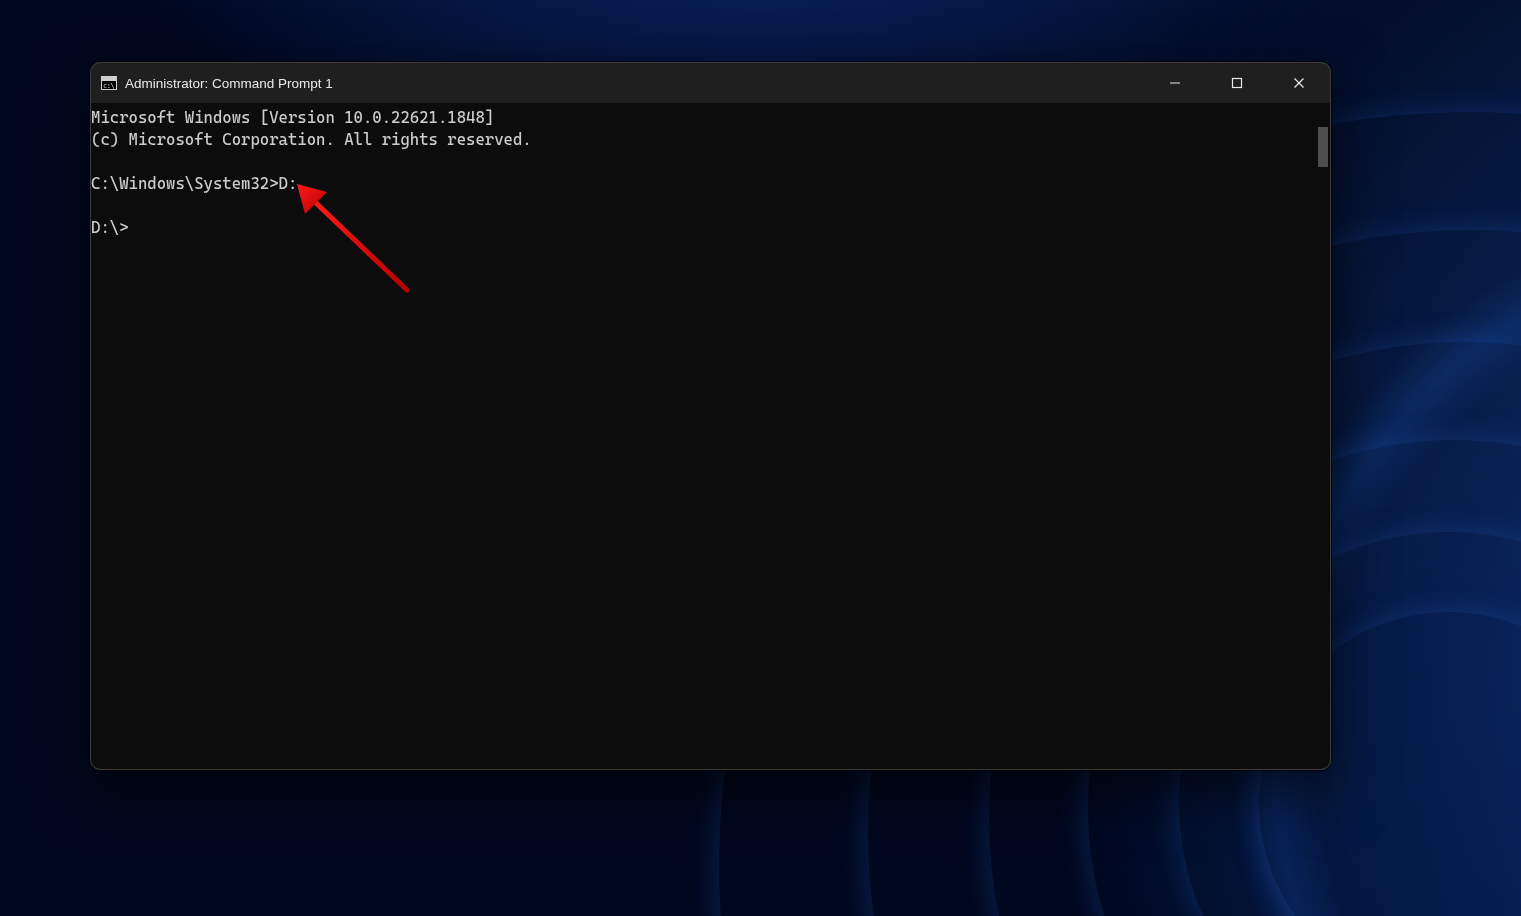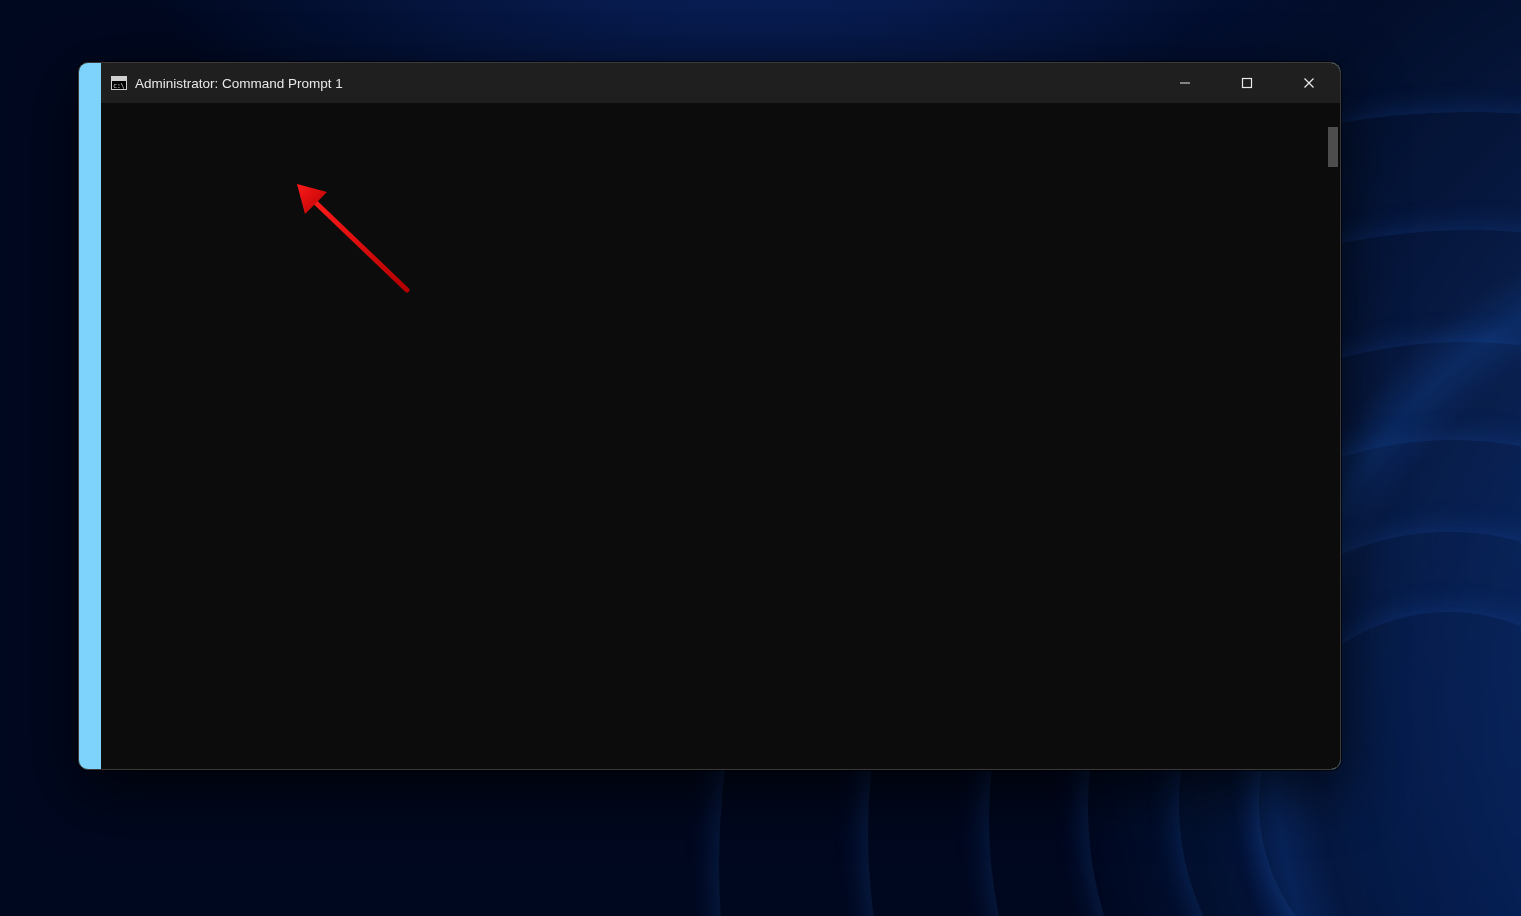--- a/index.html
+++ b/index.html
@@ -47,32 +47,31 @@
   .s5 { width:540px;  height:540px;  right:-200px; bottom:-160px; }
   .s6 { width:380px;  height:380px;  right:-120px; bottom:-80px; }
   .top-glow {
     position:absolute; left:0; top:0; right:0; height:260px;
     background: radial-gradient(ellipse at 50% -30%, rgba(20,60,160,0.55), rgba(0,0,0,0) 60%);
   }
 
   
   .window {
     position: absolute;
-    left: 78px;
+    left: 90px;
     top: 62px;
     width: 1239px;
     height: 706px;
-    background: #7dd3fc;
+    background: #15803d;
     border: 1px solid #3a3a3a;
     border-radius: 10px;
     box-shadow: 0 20px 60px rgba(0,0,0,0.7), 0 0 0 1px rgba(0,0,0,0.6);
     overflow: hidden;
     display: flex;
     flex-direction: column;
-    padding-left: 22px;
   }
 
   .titlebar {
     height: 40px;
     background: #1f1f1f;
     display: flex;
     align-items: center;
     color: #e8e8e8;
     font-size: 13.5px;
     user-select: none;
@@ -178,20 +177,26 @@
         <div class="win-btn close">
           <svg width="12" height="12" viewBox="0 0 12 12" fill="none">
             <line x1="1.5" y1="1.5" x2="10.5" y2="10.5" stroke-width="1.2"></line>
             <line x1="10.5" y1="1.5" x2="1.5" y2="10.5" stroke-width="1.2"></line>
           </svg>
         </div>
       </div>
     </div>
 
     <div class="terminal-area">
+      <div class="terminal-content" id="terminal-content">Microsoft Windows [Version 10.0.22621.1848]
+(c) Microsoft Corporation. All rights reserved.
+
+C:\Windows\System32&gt;D:
+
+D:\&gt;</div>
       <div class="scrollbar-track">
         <div class="scrollbar-thumb"></div>
       </div>
     </div>
   </div>
 
   <div class="anno-arrow">
     <svg width="130" height="130" viewBox="0 0 130 130">
       <defs>
         <linearGradient id="redg" x1="0" y1="0" x2="1" y2="1">

